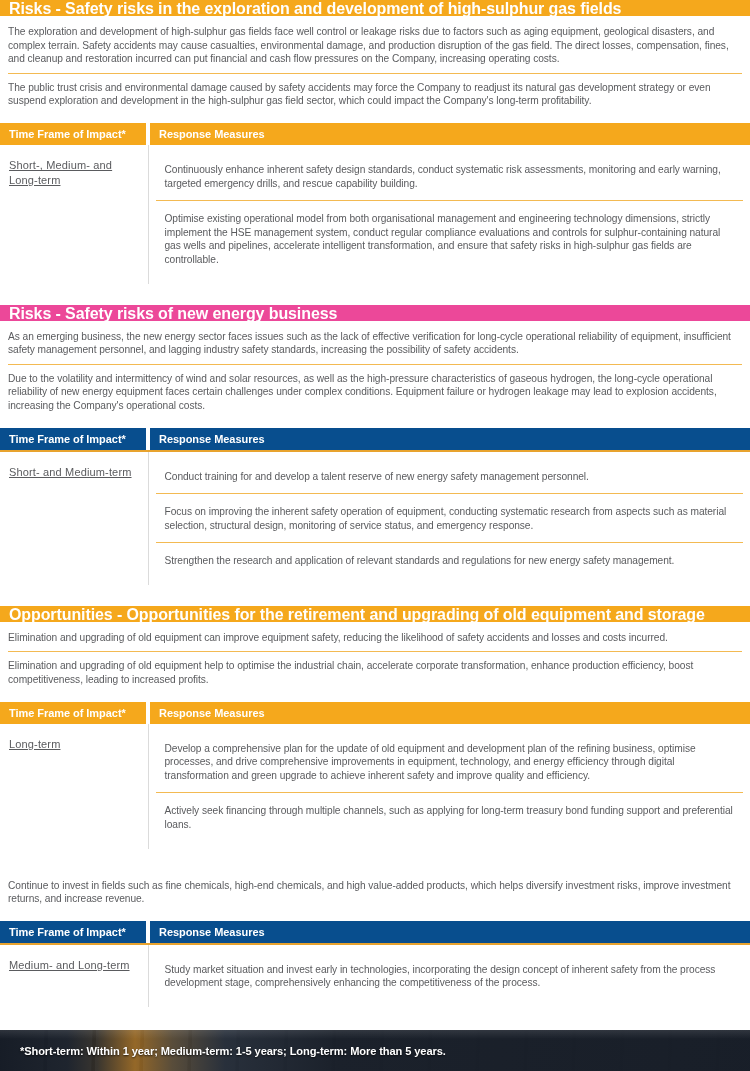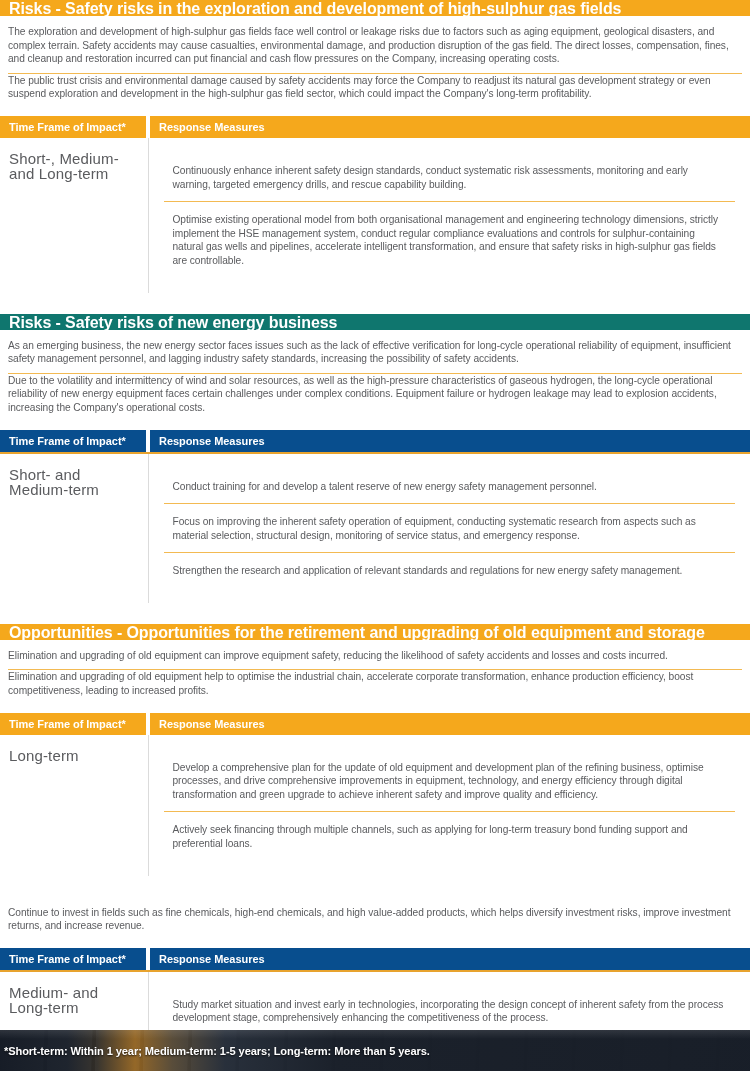--- a/index.html
+++ b/index.html
@@ -29,37 +29,38 @@
     display: flex;
     align-items: flex-start;
     padding: 0 0 0 9px;
     color: #ffffff;
     font-size: 16px;
     font-weight: bold;
     letter-spacing: -0.1px;
     box-sizing: border-box;
   }
   .banner.orange { background: #F5A81C; }
-  .banner.blue   { background: #0f766e; }
+  .banner.blue   { background: #ec4899; }
 
   
   .intro {
     padding: 9px 8px 8px 8px;
     box-sizing: border-box;
     border-radius: 25px;
   }
   .para {
     font-size: 10.2px;
     line-height: 13.6px;
     color: #5A5B5E;
     padding: 0 0 7px 0;
     margin: 0;
     letter-spacing: -0.06px;
   }
   .para + .para {
+    padding-top: 7px;
     border-top: 1.5px solid #F3BA52;
   }
 
   
   .tbl {
     width: 100%;
     border-collapse: collapse;
     table-layout: fixed;
   }
   .tbl-head-row th {
@@ -75,31 +76,32 @@
   .tbl.blue   .tbl-head-row th { background: #084E8E; }
 
   .tbl.orange .tbl-head-row th.col-time { border-right: 4px solid #ffffff; }
   .tbl.blue   .tbl-head-row th.col-time { border-right: 4px solid #ffffff; }
 
   .col-time { width: 148px; }
   .tfoot-rule-blue { height: 2px; background: #E8A32E; }
 
   td.time-cell {
     vertical-align: top;
-    font-size: 15px;
+    font-size: 11px;
     line-height: 15px;
     color: #5A5B5E;
     padding: 13px 8px 10px 9px;
     border-right: 1px solid #DBDBDB;
     letter-spacing: 0.15px;
     box-sizing: border-box;
+    text-decoration: underline;
   }
   td.measures-cell {
     vertical-align: top;
-    padding: 15px;
+    padding: 7px;
   }
   .measure {
     font-size: 10.2px;
     line-height: 13.6px;
     color: #5A5B5E;
     padding: 11px 8px 10px 9px;
     margin: 0;
     letter-spacing: -0.06px;
   }
   .measure + .measure {
@@ -142,21 +144,21 @@
   }
   .footnote-photo::after {
     content: "";
     position: absolute;
     left: 0; right: 0; top: 0;
     height: 9px;
     background: linear-gradient(180deg, rgba(255,255,255,0.10), rgba(255,255,255,0));
   }
   .footnote-text {
     position: absolute;
-    left: 4px;
+    left: 20px;
     top: 15px;
     color: #ffffff;
     font-size: 11.1px;
     font-weight: bold;
     letter-spacing: -0.1px;
     text-shadow: 0 1px 2px rgba(0,0,0,0.75);
     white-space: nowrap;
     text-align: right;
   }
 </style>

